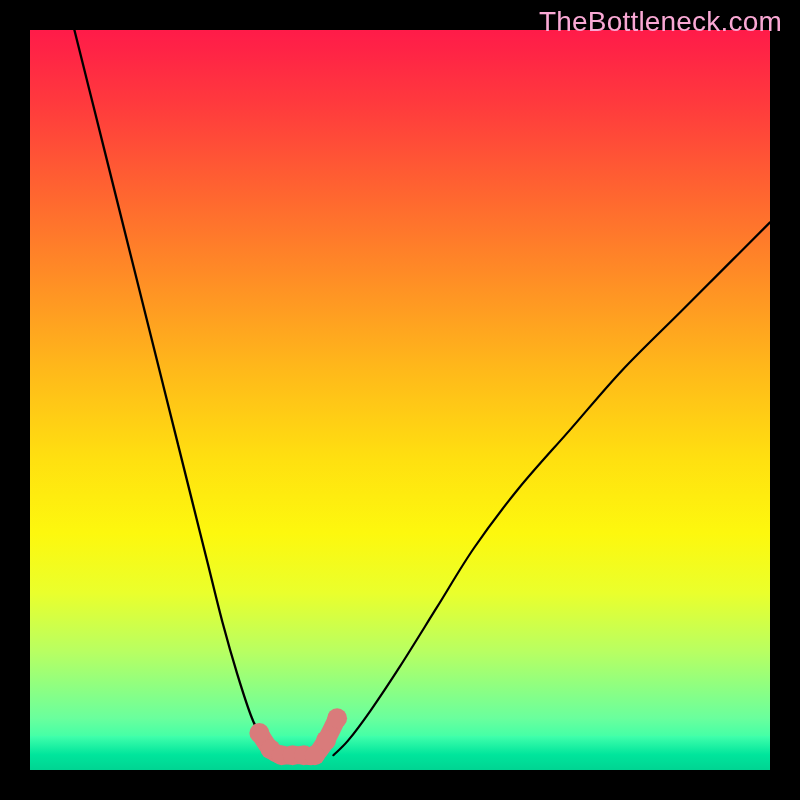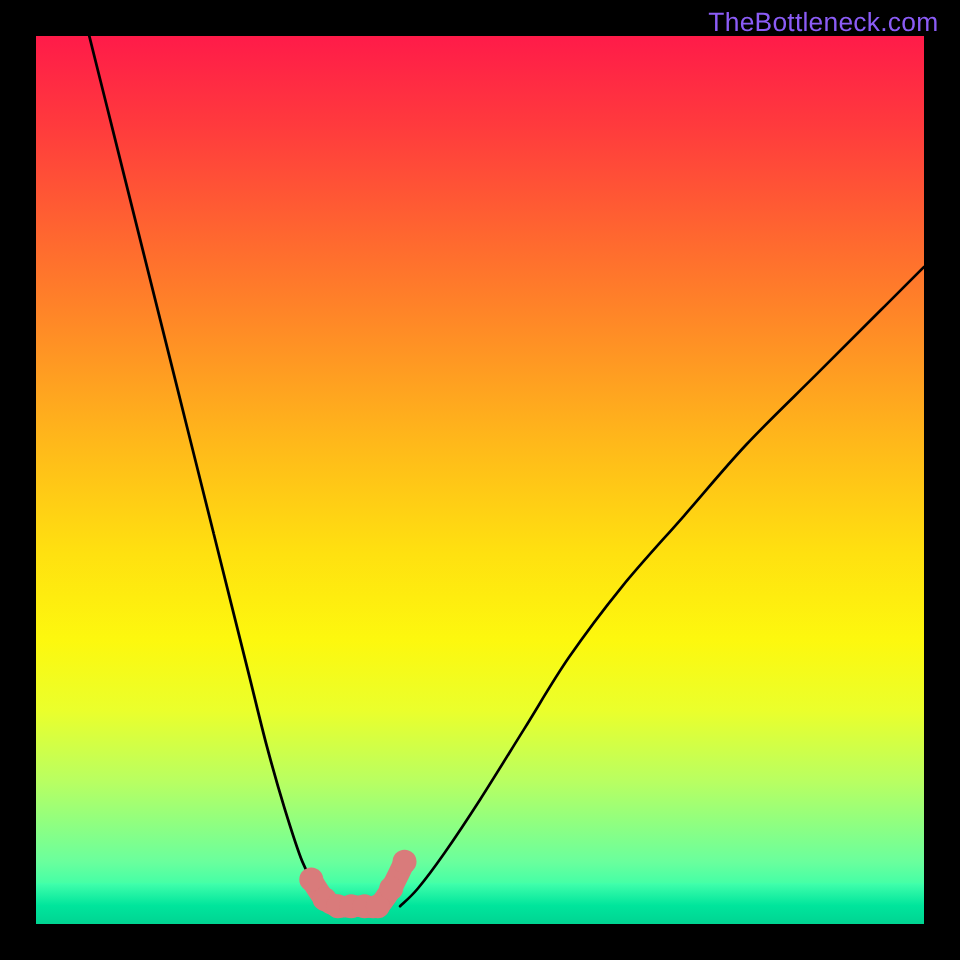--- a/index.html
+++ b/index.html
@@ -8,22 +8,22 @@
     height: 800px;
     background: #000;
     position: relative;
     font-family: Arial, sans-serif;
     overflow: hidden;
   }
   .watermark {
     position: absolute;
     top: 6px;
     right: 18px;
-    font-size: 22px;
-    color: #8b5cf6;
+    font-size: 28px;
+    color: #f9a8d4;
     font-weight: 500;
     letter-spacing: 0.2px;
     z-index: 10;
   }
   .plot-area {
     position: absolute;
     left: 30px;
     top: 30px;
     width: 740px;
     height: 740px;

